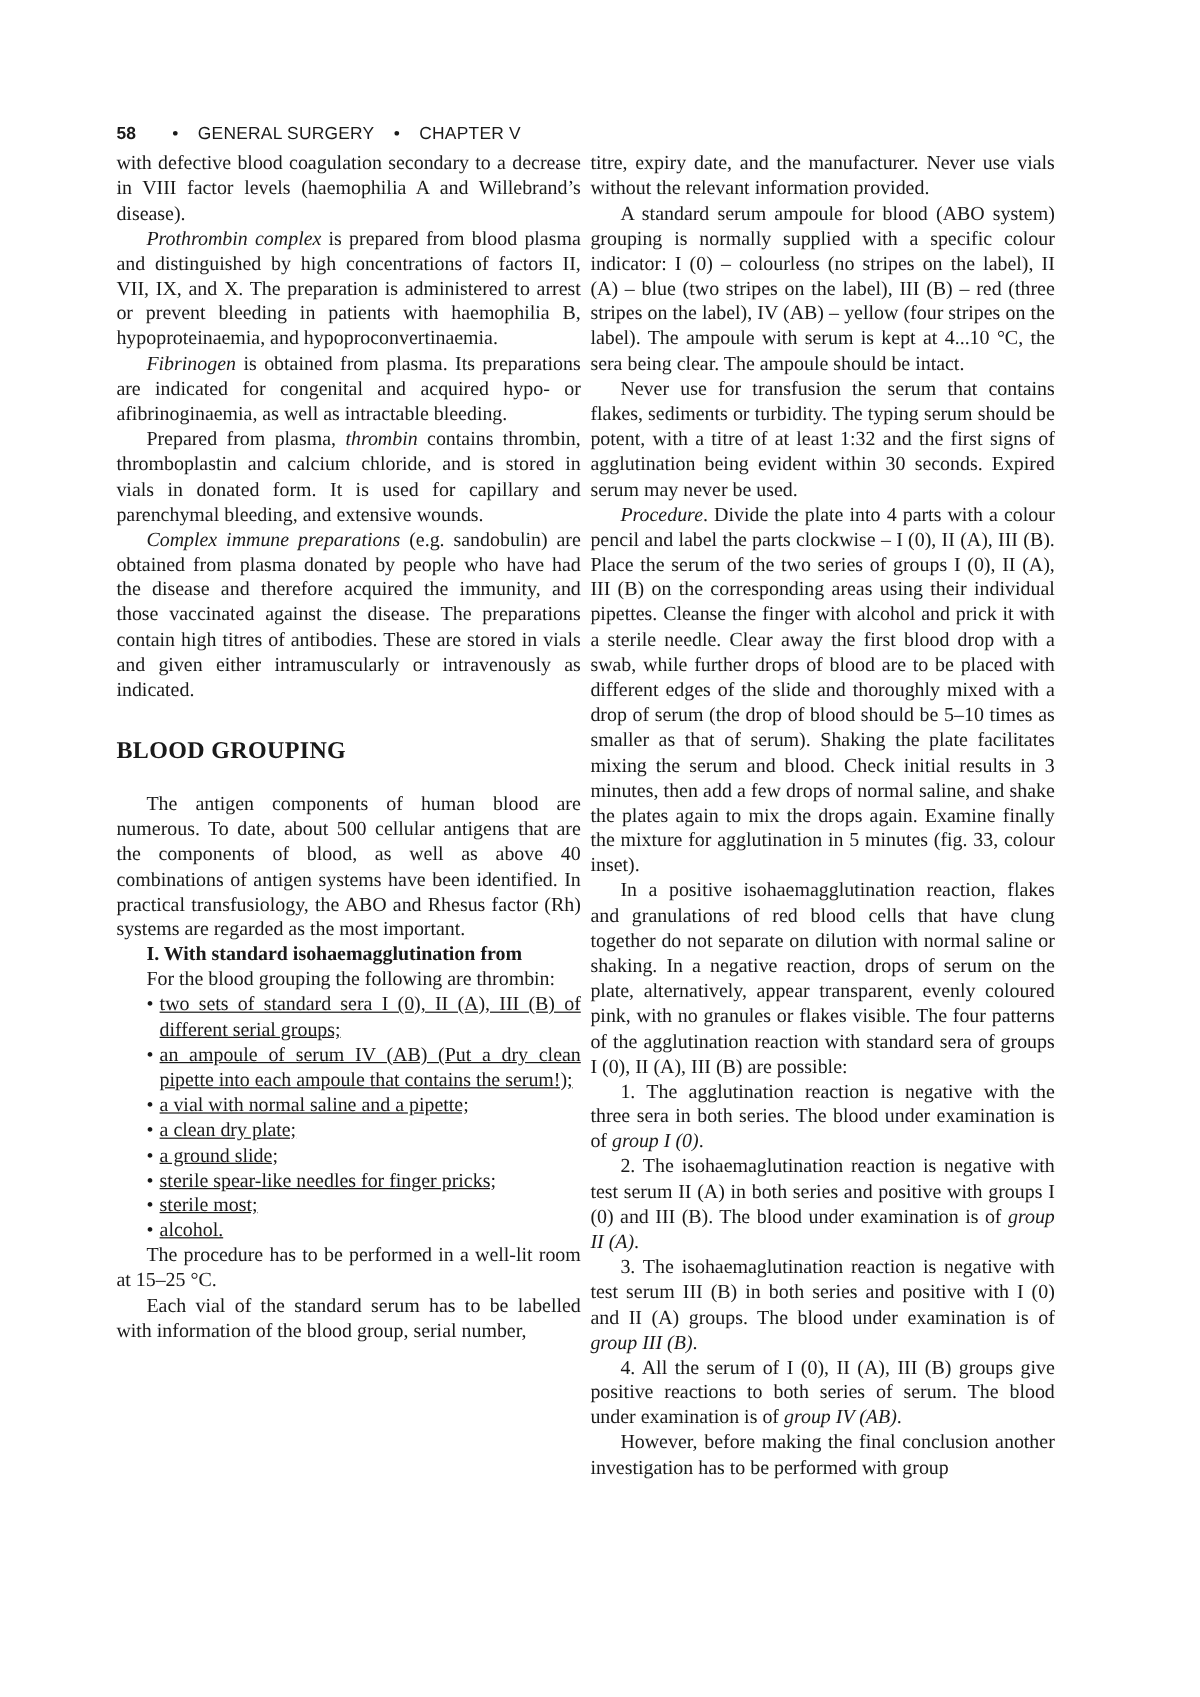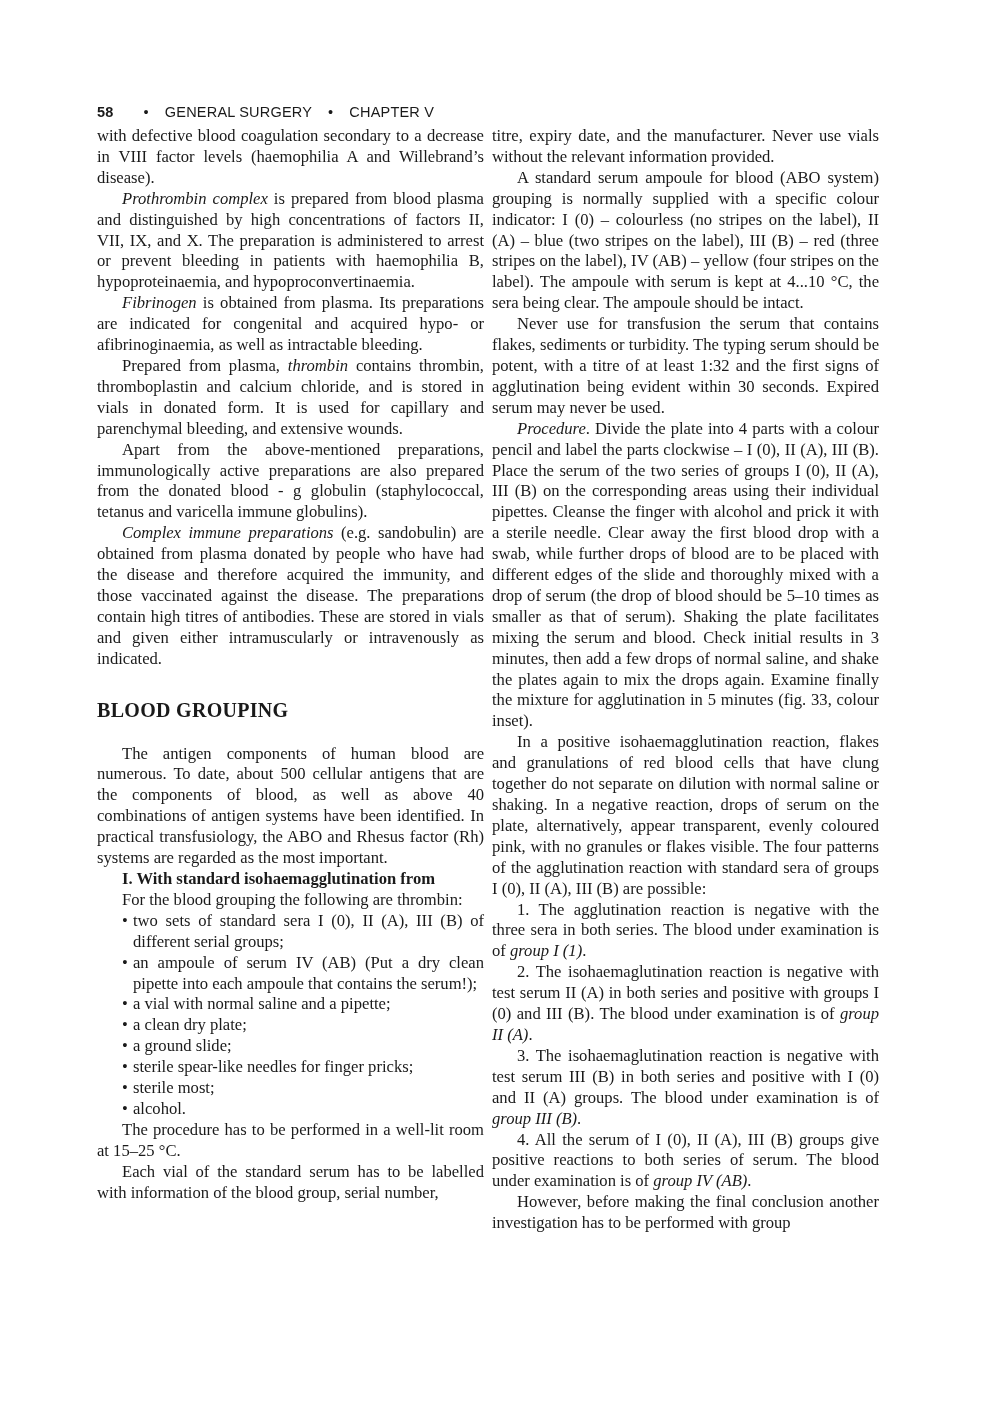--- a/index.html
+++ b/index.html
@@ -24,38 +24,37 @@
   .col p { margin: 0; text-indent: 25px; font-family: Liberation Serif, serif; }
   .col p.noind { text-indent: 0; }
   .col em { font-style: italic; }
   .section-title {
     font-family: Liberation Serif, serif;
     font-weight: bold; font-size: 20px; letter-spacing: 0.3px;
     margin: 28px 0 22px 0; line-height: 24px; text-indent: 0;
   }
   .subhead { font-weight: bold; text-indent: 25px; margin: 0; }
   ul.bullets { list-style: none; margin: 0; padding: 0 0 0 25px; }
-  ul.bullets li { position: relative; padding-left: 11px; text-align: justify; }
+  ul.bullets li { position: relative; padding-left: 11px; text-align: justify; text-decoration: underline; }
   ul.bullets li::before { content: "\2022"; position: absolute; left: 0; top: 0; }
 </style>
 </head>
 <body>
 
 <div class="page">
 
   <div class="running-head">
     <span class="pg">58</span><span class="dot">•</span><span>GENERAL SURGERY</span><span class="dot">•</span><span>CHAPTER V</span>
   </div>
 
   <div class="col left">
     <p class="noind">with defective blood coagulation secondary to a decrease in VIII factor levels (haemophilia A and Willebrand’s disease).</p>
     <p><em>Prothrombin complex</em><span> is prepared from blood plasma and distinguished by high concentrations of factors II, VII, IX, and X. The preparation is administered to arrest or prevent bleeding in patients with haemophilia B, hypoproteinaemia, and hypoproconvertinaemia.</span></p>
     <p><em>Fibrinogen</em><span> is obtained from plasma. Its preparations are indicated for congenital and acquired hypo- or afibrinoginaemia, as well as intractable bleeding.</span></p>
     <p><span>Prepared from plasma, </span><em>thrombin</em><span> contains thrombin, thromboplastin and calcium chloride, and is stored in vials in donated form. It is used for capillary and parenchymal bleeding, and extensive wounds.</span></p>
-    <p>Apart from the above-mentioned preparations, immunologically active preparations are also prepared from the donated blood - g globulin (staphylococcal, tetanus and varicella immune globulins).</p>
     <p><em>Complex immune preparations</em><span> (e.g. sandobulin) are obtained from  plasma donated by people who have had the disease and therefore acquired the immunity, and those vaccinated against the disease. The preparations contain high titres of antibodies. These are stored in vials and given either intramuscularly or intravenously as indicated.</span></p>
 
     <h2 class="section-title">BLOOD GROUPING</h2>
 
     <p>The antigen components of human blood are numerous. To date, about 500 cellular antigens that are the components of blood, as well as above 40 combinations of antigen systems have been identified. In practical transfusiology, the ABO and Rhesus factor (Rh) systems are regarded as the most important.</p>
     <p class="subhead">I. With standard isohaemagglutination from</p>
     <p>For the blood grouping the following are thrombin:</p>
     <ul class="bullets">
       <li>two sets of standard sera I (0), II (A), III (B) of different serial groups;</li>
       <li>an ampoule of serum IV (AB) (Put a dry clean pipette into each ampoule that contains the serum!);</li>
@@ -69,20 +68,20 @@
     <p>The procedure has to be performed in a well-lit room at 15–25 °C.</p>
     <p>Each vial of the standard serum has to be labelled with information of the blood group, serial number,</p>
   </div>
 
   <div class="col right">
     <p class="noind">titre, expiry date, and the manufacturer. Never use vials without the relevant information provided.</p>
     <p>A standard serum ampoule for blood (ABO system) grouping is normally supplied with a specific colour indicator: I (0) – colourless (no stripes on the label), II (A) – blue (two stripes on the label), III (B) – red (three stripes on the label), IV (AB) – yellow (four stripes on the label). The ampoule with serum is kept at 4...10 °C, the sera being clear. The ampoule should be  intact.</p>
     <p>Never use for transfusion the serum that contains flakes, sediments or turbidity. The typing serum should be potent, with a titre of at least 1:32 and the first signs of agglutination being evident within 30 seconds. Expired serum may never be used.</p>
     <p><em>Procedure</em><span>. Divide the plate into 4 parts with a colour pencil and label the parts clockwise – I (0), II (A), III (B). Place the serum of the two series of groups I (0), II (A), III (B) on the corresponding areas using their individual pipettes. Cleanse the finger with alcohol and prick it with a sterile needle. Clear away the first blood drop with a swab, while further drops of blood are to be placed with different edges of the slide and thoroughly mixed with a drop of serum (the drop of blood should be 5–10 times as smaller as that of serum). Shaking the plate facilitates mixing the serum and blood. Check initial results in 3 minutes, then add a few drops of normal saline, and shake the plates again to mix the drops again. Examine  finally the mixture for agglutination in 5 minutes (fig. 33, colour inset).</span></p>
     <p>In a positive isohaemagglutination reaction, flakes and granulations of red blood cells that have clung together do not separate on dilution with normal saline or shaking. In a negative reaction, drops of serum on the plate, alternatively, appear transparent, evenly coloured pink, with no granules or flakes visible. The four  patterns of the agglutination reaction with standard sera of groups I (0), II (A), III (B) are possible:</p>
-    <p><span>1. The agglutination reaction is negative with the three sera in both series. The blood under examination is of </span><em>group I (1)</em><span>.</span></p>
+    <p><span>1. The agglutination reaction is negative with the three sera in both series. The blood under examination is of </span><em>group I (0)</em><span>.</span></p>
     <p><span>2. The isohaemaglutination reaction is negative with test serum II (A) in both series and positive with groups I (0) and III (B).  The blood under examination is of </span><em>group II (A)</em><span>.</span></p>
     <p><span>3. The isohaemaglutination reaction is negative with test serum III (B) in both series and positive with I (0) and II (A) groups. The blood under examination is of </span><em>group III (B)</em><span>.</span></p>
     <p><span>4. All the serum of I (0), II (A), III (B) groups give positive reactions to both series of serum. The blood under examination is of </span><em>group IV (AB)</em><span>.</span></p>
     <p>However, before making the final conclusion another investigation has to be performed with group</p>
   </div>
 
 </div>
 
 </body></html>

